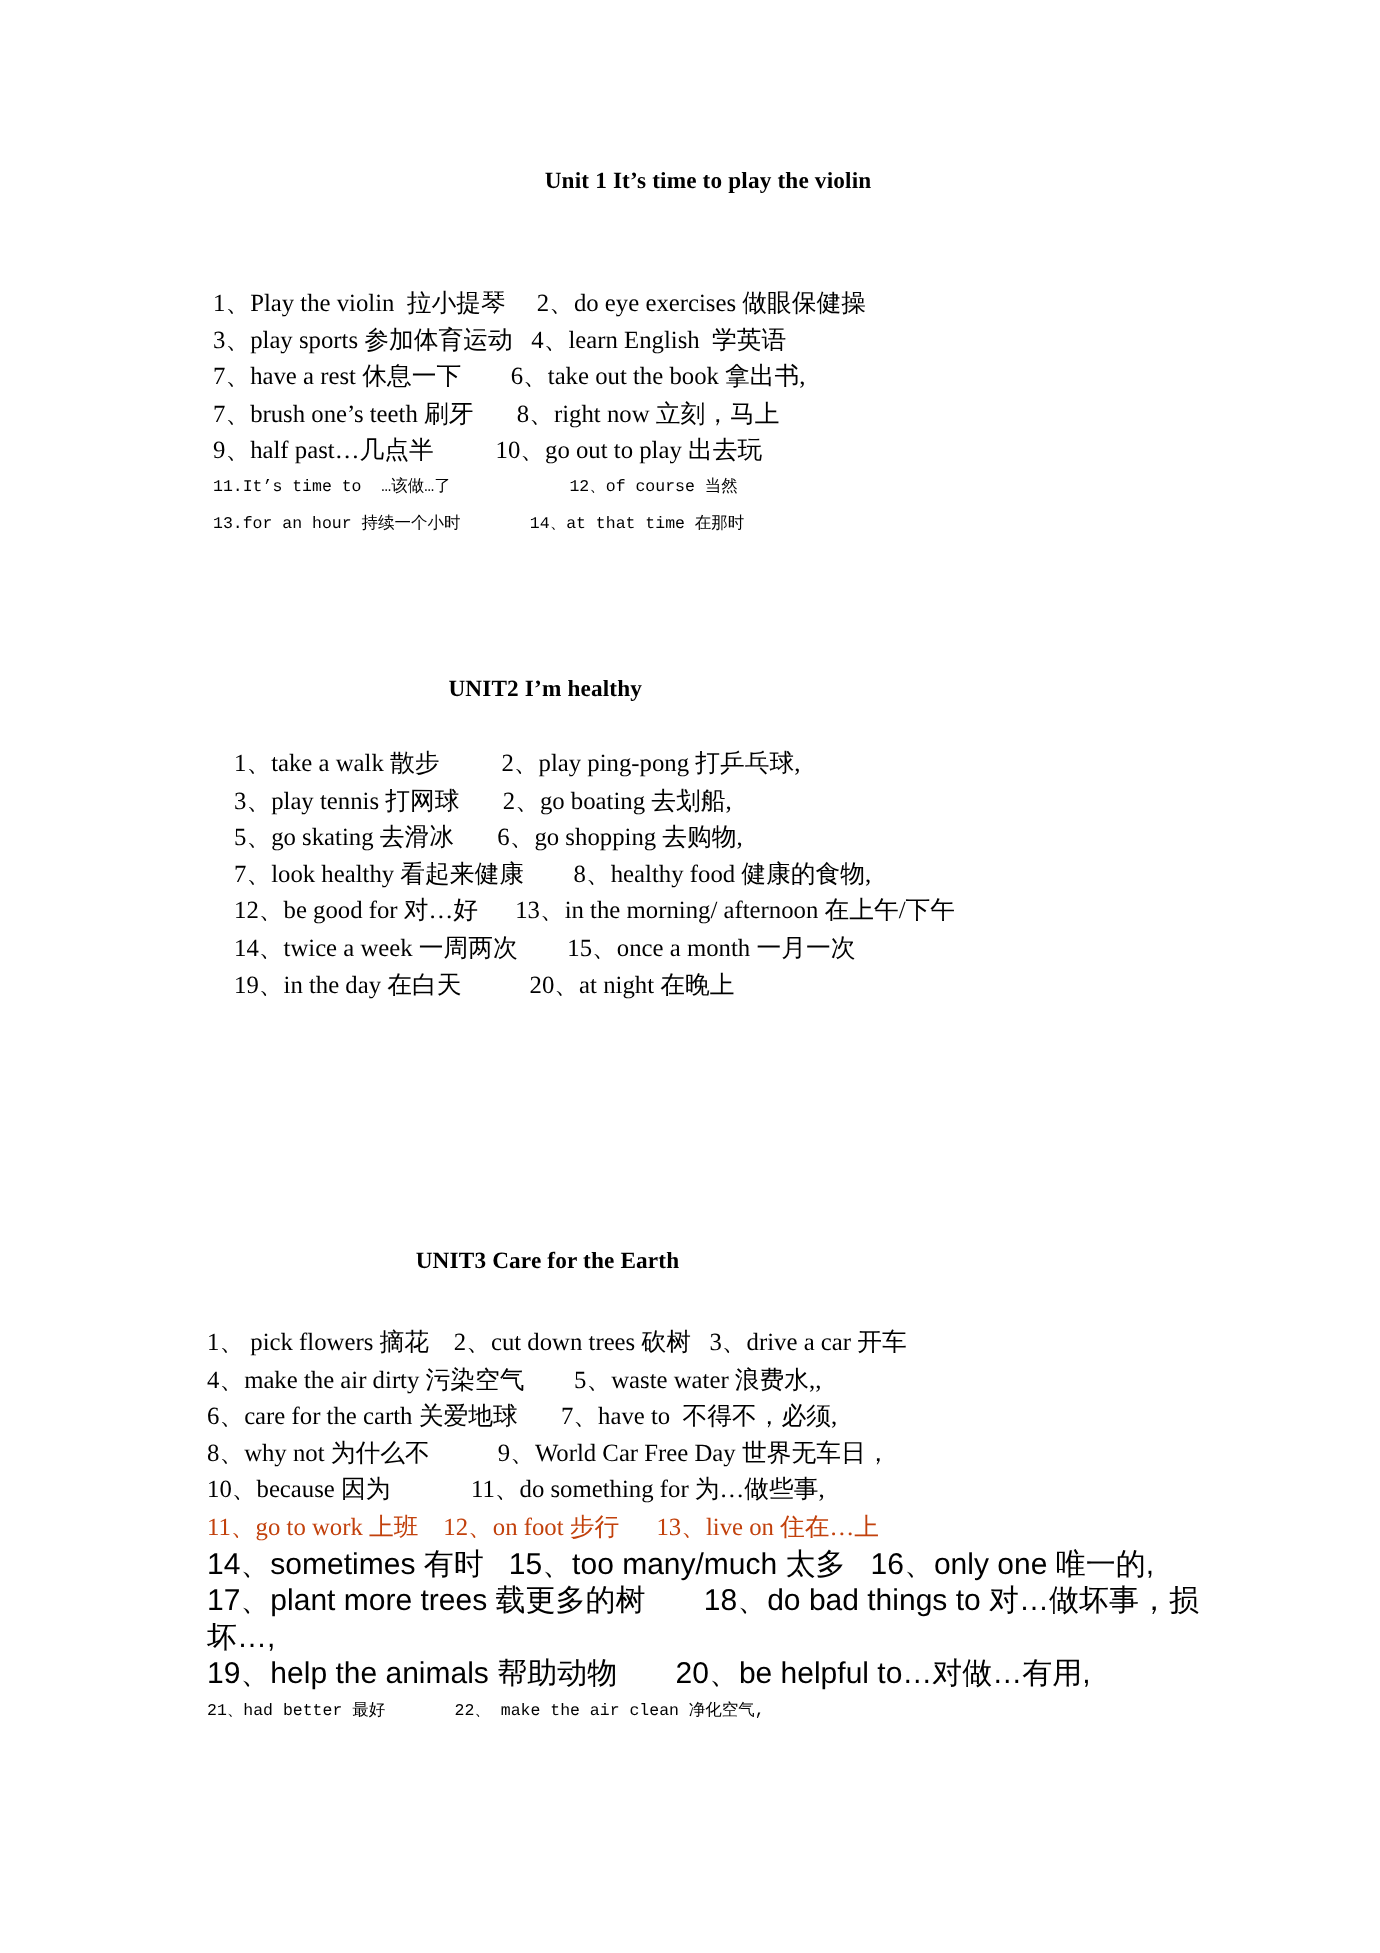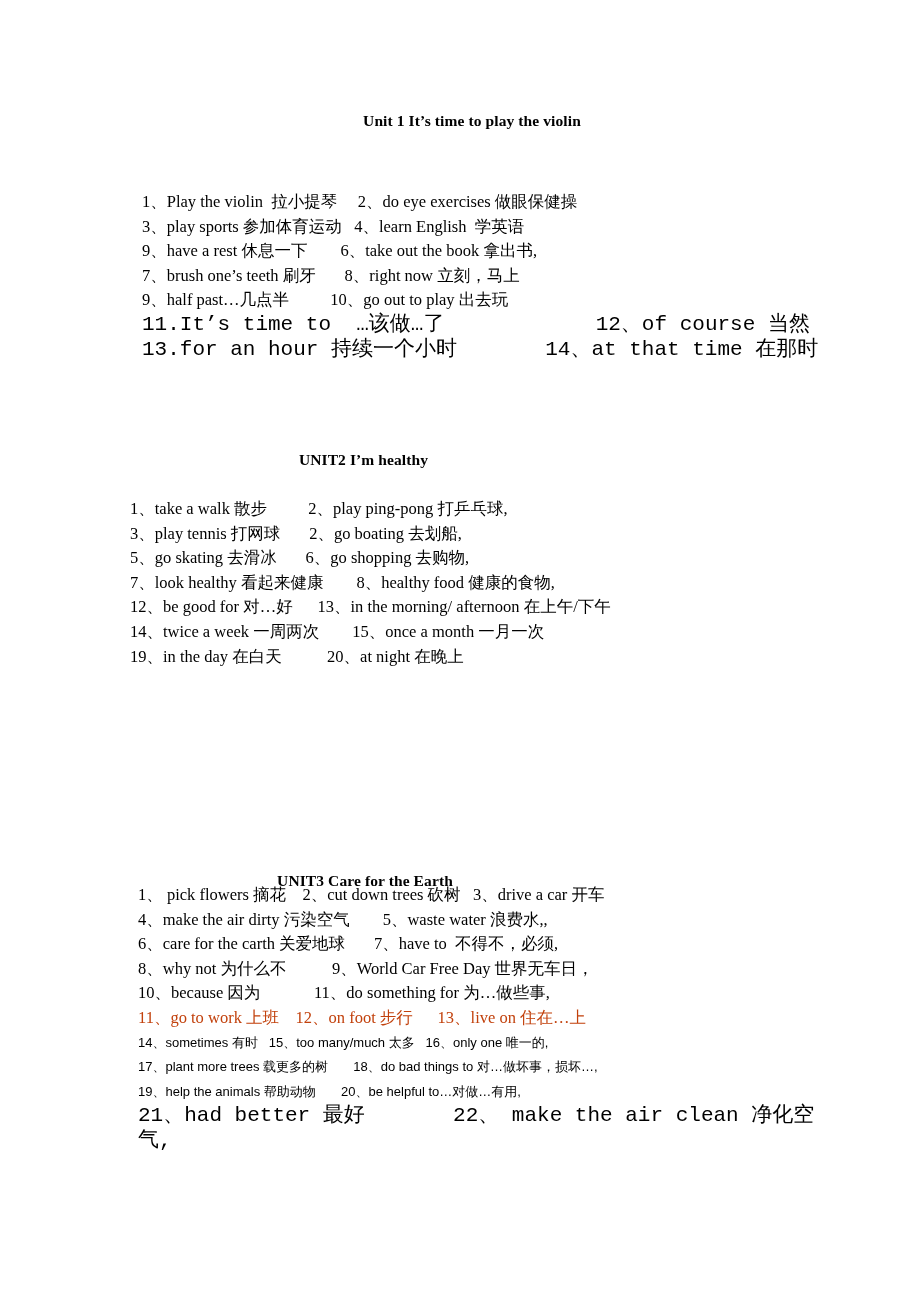--- a/index.html
+++ b/index.html
@@ -51,52 +51,52 @@
     white-space: pre-wrap;
     word-break: break-word;
   }
 
   
   .f-serif {
     font-family: "Liberation Serif", "DejaVu Serif", serif;
   }
   .f-sans {
     font-family: "Liberation Sans", "DejaVu Sans", sans-serif;
-    font-size: 13px;
+    font-size: 20px;
   }
   .f-mono {
     font-family: "Liberation Mono", "DejaVu Sans Mono", monospace;
-    font-size: 21px;
+    font-size: 11px;
   }
   
   .tone-gray  { color: #000000; }
   .tone-gray2 { color: #c2410c; }
 
   
   #unit1-heading { position: absolute; left: 12px;     top: 112px;  width: 920px; }
   #unit1-list    { position: absolute; left: 142px; top: 158px;  width: 700px; margin-top: 32px; }
 
   #unit2-heading { position: absolute; left: 0;     top: 451px;  width: 727px; }
-  #unit2-list    { position: absolute; left: 130px; top: 497px;  width: 720px; }
+  #unit2-list    { position: absolute; left: 156px; top: 497px;  width: 720px; }
 
-  #unit3-heading { position: absolute; left: 0;     top: 872px;  width: 730px; }
+  #unit3-heading { position: absolute; left: 0;     top: 832px;  width: 730px; }
   #unit3-list    { position: absolute; left: 138px; top: 883px;  width: 700px; }
 </style>
 </head>
 <body>
 
 <div class="page">
 
   <div class="unit-section">
     <div id="unit1-heading" class="unit-heading">Unit 1 It’s time to play the violin</div>
 
     <div id="unit1-list" class="entry-list">
       <div class="entry-line f-serif">1、Play the violin  拉小提琴     2、do eye exercises 做眼保健操</div>
       <div class="entry-line f-serif">3、play sports 参加体育运动   4、learn English  学英语</div>
-      <div class="entry-line f-serif">9、have a rest 休息一下        6、take out the book 拿出书,</div>
+      <div class="entry-line f-serif">7、have a rest 休息一下        6、take out the book 拿出书,</div>
       <div class="entry-line f-serif">7、brush one’s teeth 刷牙       8、right now 立刻，马上</div>
       <div class="entry-line f-serif">9、half past…几点半          10、go out to play 出去玩</div>
       <div class="entry-line f-mono">11.It’s time to  …该做…了            12、of course 当然</div>
       <div class="entry-line f-mono">13.for an hour 持续一个小时       14、at that time 在那时</div>
     </div>
   </div>
 
   <div class="unit-section">
     <div id="unit2-heading" class="unit-heading">UNIT2 I’m healthy</div>
 

